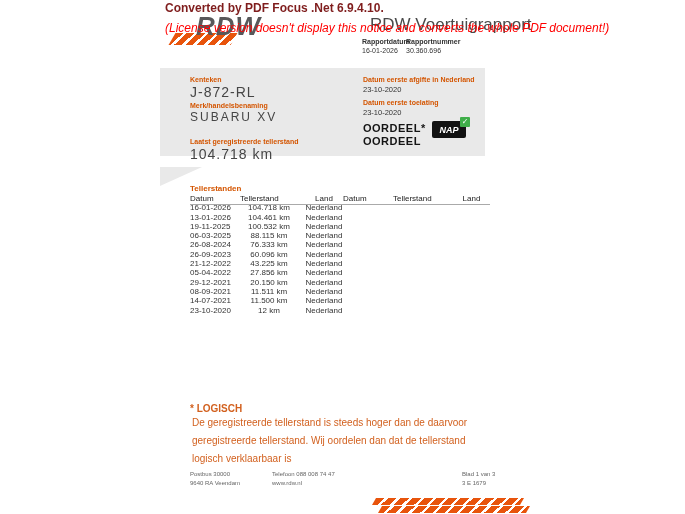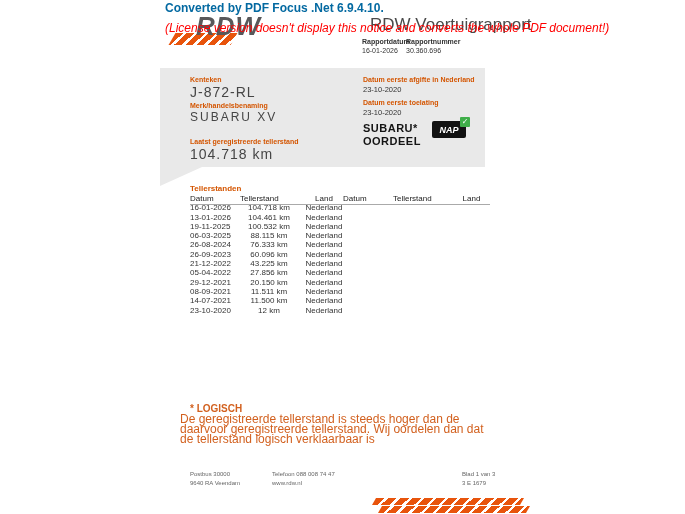--- a/index.html
+++ b/index.html
@@ -1,36 +1,36 @@
 <!DOCTYPE html>
 <html><head>
 <meta charset="utf-8">
 <style>
   *{box-sizing:border-box;margin:0;padding:0}
   body{margin:0;background:#ffffff}
   .page{position:relative;width:685px;height:514px;background:#ffffff;
         font-family:"Liberation Sans","DejaVu Sans",sans-serif;overflow:hidden}
 
   
-  .notice1{position:absolute;left:165px;top:1px;font-size:12px;font-weight:bold;color:#0369a1;z-index:6;white-space:nowrap}
+  .notice1{position:absolute;left:165px;top:1px;font-size:12px;font-weight:bold;color:#7f1d1d;z-index:6;white-space:nowrap}
   .notice2{position:absolute;left:165px;top:21px;font-size:12px;font-style:italic;color:#ff0000;z-index:6;white-space:nowrap}
 
   
   .rdw-text{position:absolute;left:196px;top:11px;font-size:26px;font-weight:bold;font-style:italic;color:#58585a;letter-spacing:1px;z-index:2}
   .rdw-stripes{position:absolute;left:172px;top:33px;width:62px;height:12px;
                background:repeating-linear-gradient(115deg,#e8540c 0 7px,#ffffff 7px 10px);
                transform:skewX(-30deg);z-index:1}
   .title{position:absolute;left:370px;top:15px;font-size:17px;color:#4a4a4a;z-index:1;white-space:nowrap}
   .meta-date{position:absolute;left:362px;top:38px}
   .meta-number{position:absolute;left:406px;top:38px}
   .meta-label{font-size:7px;font-weight:bold;color:#333}
   .meta-value{font-size:7px;color:#333;margin-top:2px}
 
   
-  .panel{position:absolute;left:160px;top:68px;width:325px;height:99px;background:#e9e9e9}
+  .panel{position:absolute;left:160px;top:68px;width:325px;height:88px;background:#e9e9e9}
   .panel-tab{position:absolute;left:160px;top:167px;width:42px;height:19px;background:#e9e9e9;
              clip-path:polygon(0 0,100% 0,0 100%)}
   .olabel{font-size:7px;font-weight:bold;color:#d45500;white-space:nowrap}
   .bigval{font-size:14px;color:#454545;letter-spacing:1px;white-space:nowrap}
   .p-kenteken-label{position:absolute;left:30px;top:8px}
   .p-kenteken{position:absolute;left:30px;top:16px}
   .p-merk-label{position:absolute;left:30px;top:34px}
   .p-merk{position:absolute;left:30px;top:42px;font-size:12px;letter-spacing:2px;color:#454545;white-space:nowrap}
   .p-afgifte-label{position:absolute;left:203px;top:8px}
   .p-afgifte{position:absolute;left:203px;top:17px;font-size:7.5px;color:#333}
@@ -49,21 +49,21 @@
   .tgroup{position:absolute;top:194px;display:grid;font-size:8px;color:#333}
   .tg1{left:190px;grid-template-columns:50px 58px 52px}
   .tg2{left:343px;grid-template-columns:50px 60px 37px}
   .th{font-weight:normal;color:#222;height:12px}
   .tc{height:9.3px;line-height:9.3px;white-space:nowrap}
   .num,.land{text-align:center}
   .rule{position:absolute;left:190px;top:204px;width:300px;border-top:1px solid #aaaaaa}
 
   
   .fn-title{position:absolute;left:190px;top:403px;font-size:10px;font-weight:bold;color:#d2601e}
-  .fn-text{position:absolute;left:180px;top:414px;width:304px;font-size:12px;line-height:10px;color:#d2601e}
+  .fn-text{position:absolute;left:192px;top:414px;width:304px;font-size:10px;line-height:18px;color:#d2601e}
 
   
   .ft{position:absolute;top:470px;font-size:6px;line-height:9px;color:#666}
   .ft1{left:190px}.ft2{left:272px}.ft3{left:462px}
 
   
   .bstripe{position:absolute;height:7px;
            background:repeating-linear-gradient(115deg,#e8540c 0 8px,#ffffff 8px 11px);
            transform:skewX(-30deg)}
   .bs1{left:374px;top:498px;width:148px}
@@ -95,21 +95,21 @@
     <div class="bigval p-kenteken">J-872-RL</div>
     <div class="olabel p-merk-label">Merk/handelsbenaming</div>
     <div class="p-merk">SUBARU XV</div>
 
     <div class="olabel p-afgifte-label">Datum eerste afgifte in Nederland</div>
     <div class="p-afgifte">23-10-2020</div>
     <div class="olabel p-toelating-label">Datum eerste toelating</div>
     <div class="p-toelating">23-10-2020</div>
 
     <div class="p-logisch">
-      <div>SUBARU*</div>
+      <div>OORDEEL*</div>
       <div>OORDEEL</div>
     </div>
 
     <div class="p-nap">
       <span>NAP</span>
       <span class="p-nap-check">✓</span>
     </div>
 
     <div class="olabel p-laatst-label">Laatst geregistreerde tellerstand</div>
     <div class="bigval p-laatst">104.718 km</div>

